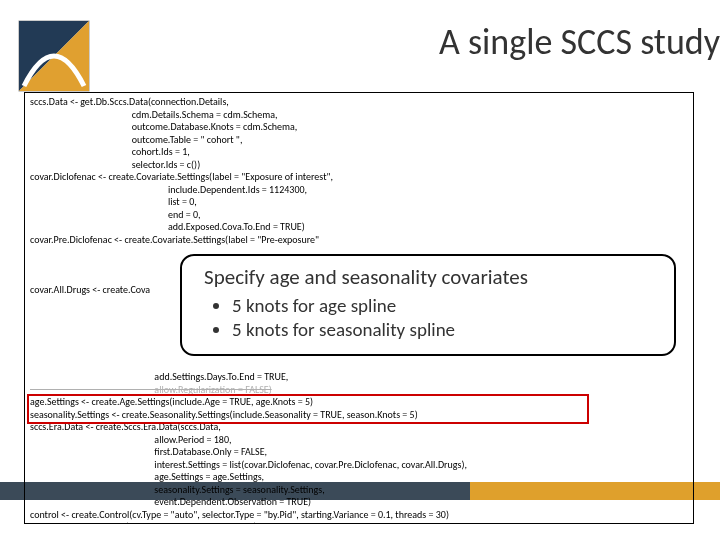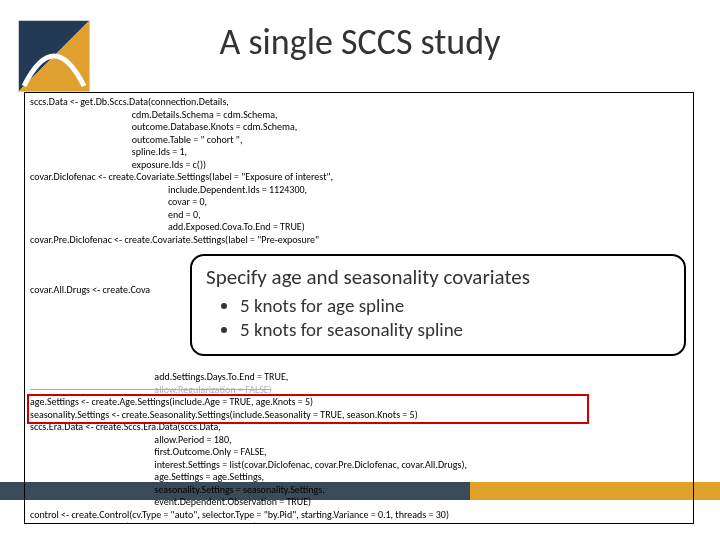--- a/index.html
+++ b/index.html
@@ -1,26 +1,26 @@
 <!DOCTYPE html>
 <html><head>
 <meta charset="utf-8">
 <style>
   html,body{margin:0;padding:0}
   body{width:720px;height:540px;font-family:Calibri,Arial,sans-serif;background:#fff;position:relative;overflow:hidden}
   .logo{position:absolute;left:18px;top:20px;width:72px;height:72px}
-  .title{position:absolute;left:0;top:20px;width:720px;text-align:center;font-size:36px;color:#333;font-weight:400}
+  .title{position:absolute;left:0;top:20px;width:720px;text-align:right;font-size:36px;color:#333;font-weight:400}
   .codebox{position:absolute;left:24px;top:92px;width:670px;height:432px;border:1px solid #000;font-family:Calibri,Arial,sans-serif;font-size:10px;line-height:1.25;padding:3px 5px;white-space:pre;overflow:hidden;box-sizing:border-box}
   .band{position:absolute;left:0;top:482px;height:18px}
   .band.dark{width:470px;background:#3b4a58}
   .band.gold{left:470px;width:250px;background:#dfa02c}
-  .callout{position:absolute;left:190px;top:254px;width:496px;height:102px;border:2px solid #000;border-radius:14px;background:#fff;padding:8px 14px;box-sizing:border-box}
+  .callout{position:absolute;left:180px;top:254px;width:496px;height:102px;border:2px solid #000;border-radius:14px;background:#fff;padding:8px 22px;box-sizing:border-box}
   .callout-title{font-size:21px;color:#333;margin:0 0 4px 0}
   .callout ul{margin:0;padding-left:22px;font-size:19px;color:#333}
-  .callout li{margin:1px 12px}
+  .callout li{margin:1px 6px}
   .redbox{position:absolute;border:2px solid #c00}
   .red1{left:27px;top:394px;width:558px;height:26px}
   .strike{color:#b0b0b0;text-decoration:line-through}
   .hide{color:transparent}
 </style>
 </head>
 <body>
 
 <div class="logo">
 <svg viewBox="0 0 72 72" width="72" height="72">
@@ -33,45 +33,45 @@
 
 <div class="title">A single SCCS study</div>
 
 <div class="band dark"></div>
 <div class="band gold"></div>
 
 <div class="codebox"><span>sccs.Data &lt;- get.Db.Sccs.Data(connection.Details,</span>
 <span>                                             cdm.Details.Schema = cdm.Schema,</span>
 <span>                                             outcome.Database.Knots = cdm.Schema,</span>
 <span>                                             outcome.Table = " cohort ",</span>
-<span>                                             spline.Ids = 1,</span>
-<span>                                             exposure.Ids = c())</span>
+<span>                                             cohort.Ids = 1,</span>
+<span>                                             selector.Ids = c())</span>
 <span>covar.Diclofenac &lt;- create.Covariate.Settings(label = "Exposure of interest",</span>
 <span>                                                             include.Dependent.Ids = 1124300,</span>
-<span>                                                             covar = 0,</span>
+<span>                                                             list = 0,</span>
 <span>                                                             end = 0,</span>
 <span>                                                             add.Exposed.Cova.To.End = TRUE)</span>
 <span>covar.Pre.Diclofenac &lt;- create.Covariate.Settings(label = "Pre-exposure"</span>
 <span class="hide">.</span>
 <span class="hide">.</span>
 <span class="hide">.</span>
 <span>covar.All.Drugs &lt;- create.Cova</span>
 <span class="hide">.</span>
 <span class="hide">.</span>
 <span class="hide">.</span>
 <span class="hide">.</span>
 <span class="hide">.</span>
 <span class="hide">.</span>
 <span>                                                       add.Settings.Days.To.End = TRUE,</span>
 <span class="strike">                                                       allow.Regularization = FALSE)</span>
 <span>age.Settings &lt;- create.Age.Settings(include.Age = TRUE, age.Knots = 5)</span>
 <span>seasonality.Settings &lt;- create.Seasonality.Settings(include.Seasonality = TRUE, season.Knots = 5)</span>
 <span>sccs.Era.Data &lt;- create.Sccs.Era.Data(sccs.Data,</span>
 <span>                                                       allow.Period = 180,</span>
-<span>                                                       first.Outcome.Only = FALSE,</span>
+<span>                                                       first.Database.Only = FALSE,</span>
 <span>                                                       interest.Settings = list(covar.Diclofenac, covar.Pre.Diclofenac, covar.All.Drugs),</span>
 <span>                                                       age.Settings = age.Settings,</span>
 <span>                                                       seasonality.Settings = seasonality.Settings,</span>
 <span>                                                       event.Dependent.Observation = TRUE)</span>
 <span>control &lt;- create.Control(cv.Type = "auto", selector.Type = "by.Pid", starting.Variance = 0.1, threads = 30)</span>
 <span>model &lt;- fit.Sccs.Model(sccs.Era.Data, control = control)</span></div>
 
 <div class="callout">
   <div class="callout-title">Specify age and seasonality covariates</div>
   <ul>

